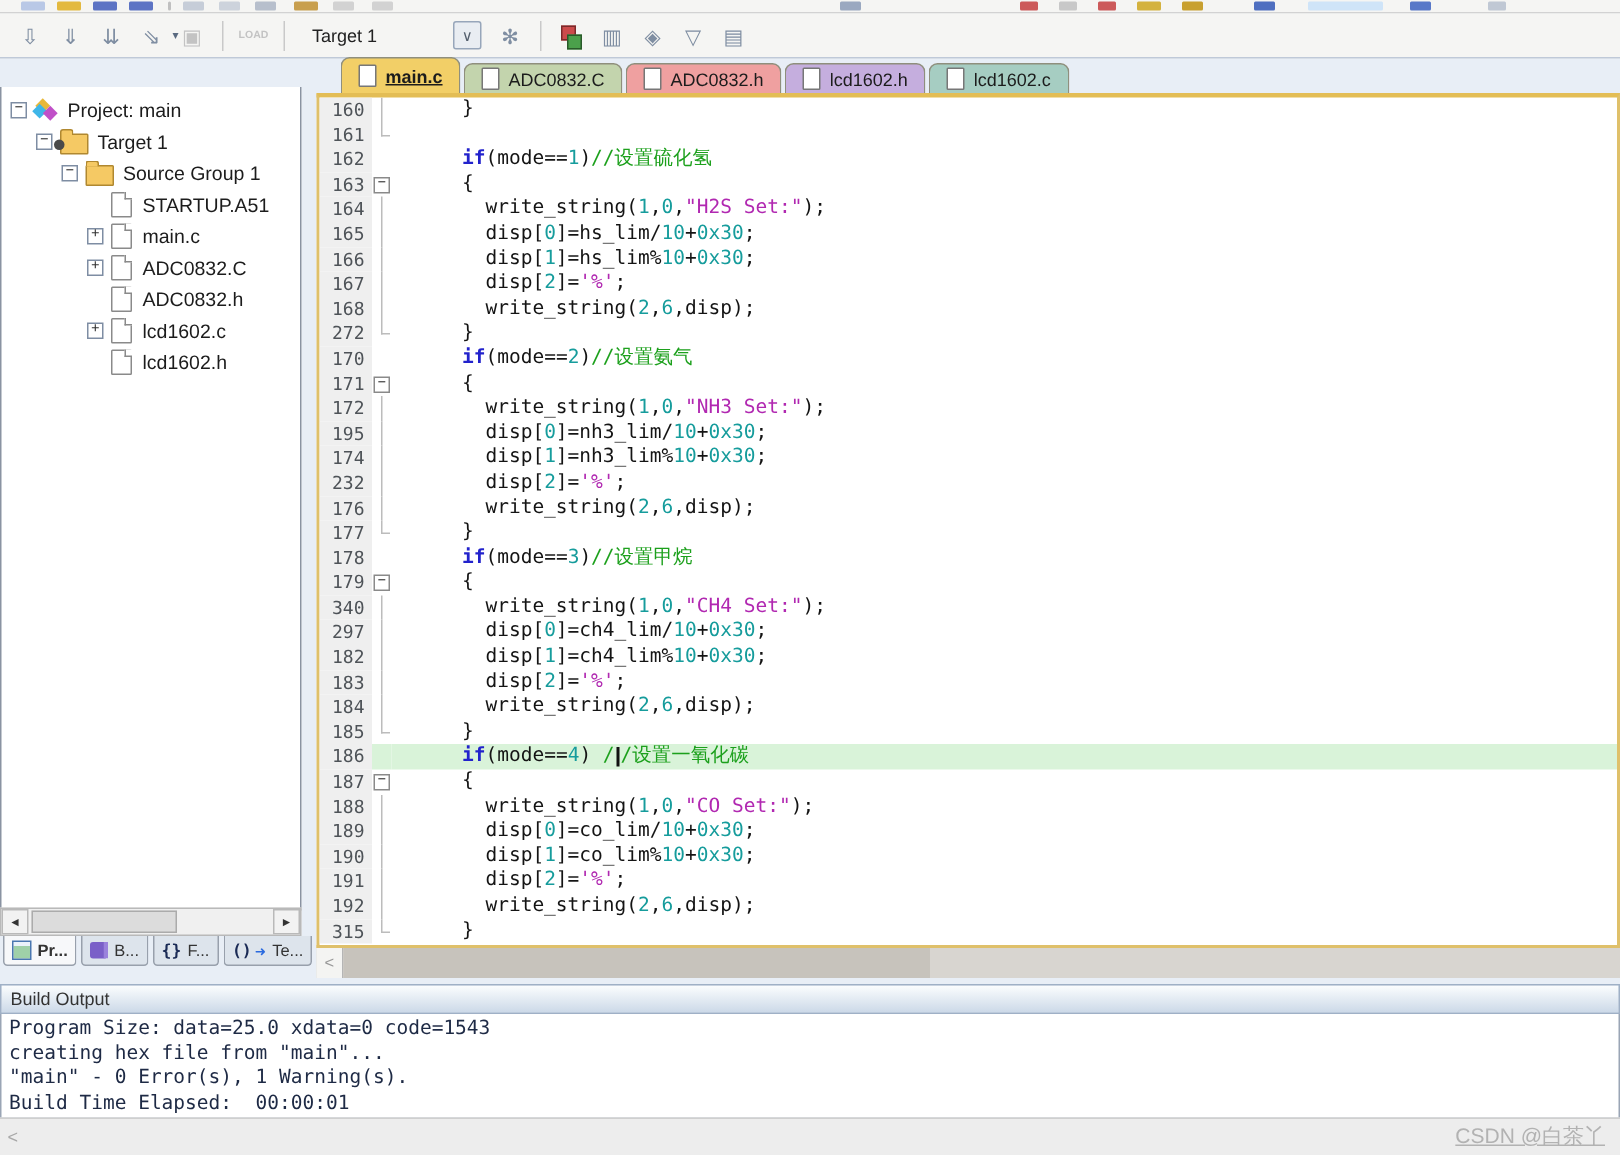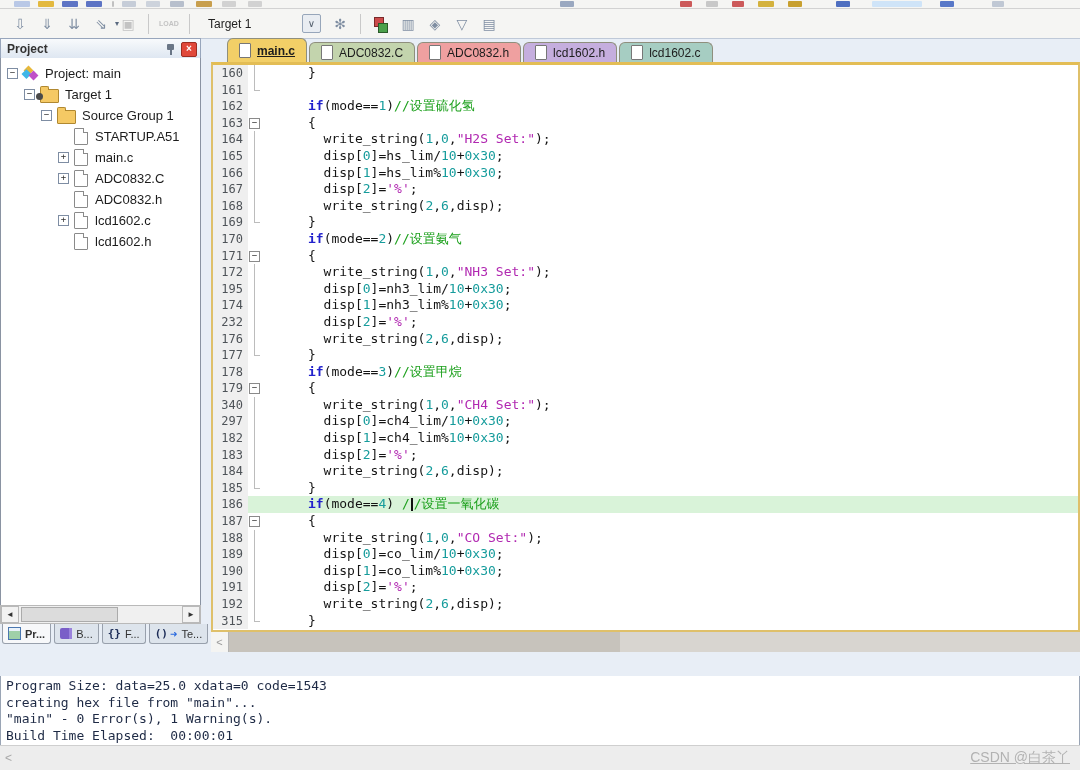--- a/index.html
+++ b/index.html
@@ -156,25 +156,20 @@
         <span class="manage-sq1"></span>
         <span class="manage-sq2"></span>
       </span>
       <span class="tb-icon">▥</span>
       <span class="tb-icon">◈</span>
       <span class="tb-icon">▽</span>
       <span class="tb-icon">▤</span>
     </div>
 
   <div id="project-panel">
-    <div id="project-header">
-      <span id="project-title">Project</span>
-      <span class="pin"></span>
-      <span class="closebox">×</span>
-    </div>
     <div id="tree">
         <div class="titem" style="padding-left: 6px;">
           <span class="expander">−</span>
           <span class="icon-project"></span>
           <span>Project: main</span>
         </div>
         <div class="titem" style="padding-left: 23px;">
           <span class="expander">−</span>
           <span class="icon-folder gear"></span>
           <span>Target 1</span>
@@ -321,21 +316,21 @@
             <span class="code"><span class="tok-p" style="color: rgb(20, 20, 20);">        disp[</span><span class="tok-n" style="color: rgb(22, 156, 156);">2</span><span class="tok-p" style="color: rgb(20, 20, 20);">]=</span><span class="tok-s" style="color: rgb(177, 40, 177);">'%'</span><span class="tok-p" style="color: rgb(20, 20, 20);">;</span></span>
           </div>
           <div class="line">
             <span class="gutter">168</span>
             <span class="fold">
               <span class="vline"></span>
             </span>
             <span class="code"><span class="tok-p" style="color: rgb(20, 20, 20);">        write_string(</span><span class="tok-n" style="color: rgb(22, 156, 156);">2</span><span class="tok-p" style="color: rgb(20, 20, 20);">,</span><span class="tok-n" style="color: rgb(22, 156, 156);">6</span><span class="tok-p" style="color: rgb(20, 20, 20);">,disp);</span></span>
           </div>
           <div class="line">
-            <span class="gutter">169</span>
+            <span class="gutter">272</span>
             <span class="fold">
               <span class="endmark"></span>
             </span>
             <span class="code"><span class="tok-p" style="color: rgb(20, 20, 20);">      }</span></span>
           </div>
           <div class="line">
             <span class="gutter">170</span>
             <span class="fold"></span>
             <span class="code"><span class="tok-p" style="color: rgb(20, 20, 20);">      </span><span class="tok-k" style="color: rgb(34, 34, 204); font-weight: bold;">if</span><span class="tok-p" style="color: rgb(20, 20, 20);">(mode==</span><span class="tok-n" style="color: rgb(22, 156, 156);">2</span><span class="tok-p" style="color: rgb(20, 20, 20);">)</span><span class="tok-c" style="color: rgb(28, 160, 28);">//设置氨气</span></span>
           </div>
@@ -498,20 +493,23 @@
           </div>
         </div>
     </div>
     <div id="editor-hscroll">
       <span class="ed-scroll-left">&lt;</span>
       <span class="ed-thumb"></span>
     </div>
   </div>
 
   <div id="build-panel">
+    <div id="build-header">
+      <span>Build Output</span>
+    </div>
     <div id="build-content">
         <div style="white-space: pre;">Program Size: data=25.0 xdata=0 code=1543</div>
         <div style="white-space: pre;">creating hex file from "main"...</div>
         <div style="white-space: pre;">"main" - 0 Error(s), 1 Warning(s).</div>
         <div style="white-space: pre;">Build Time Elapsed:  00:00:01</div>
       </div>
     <div id="build-strip">
       <span id="build-chev">&lt;</span>
       <span id="watermark">CSDN @白茶丫</span>
     </div>

